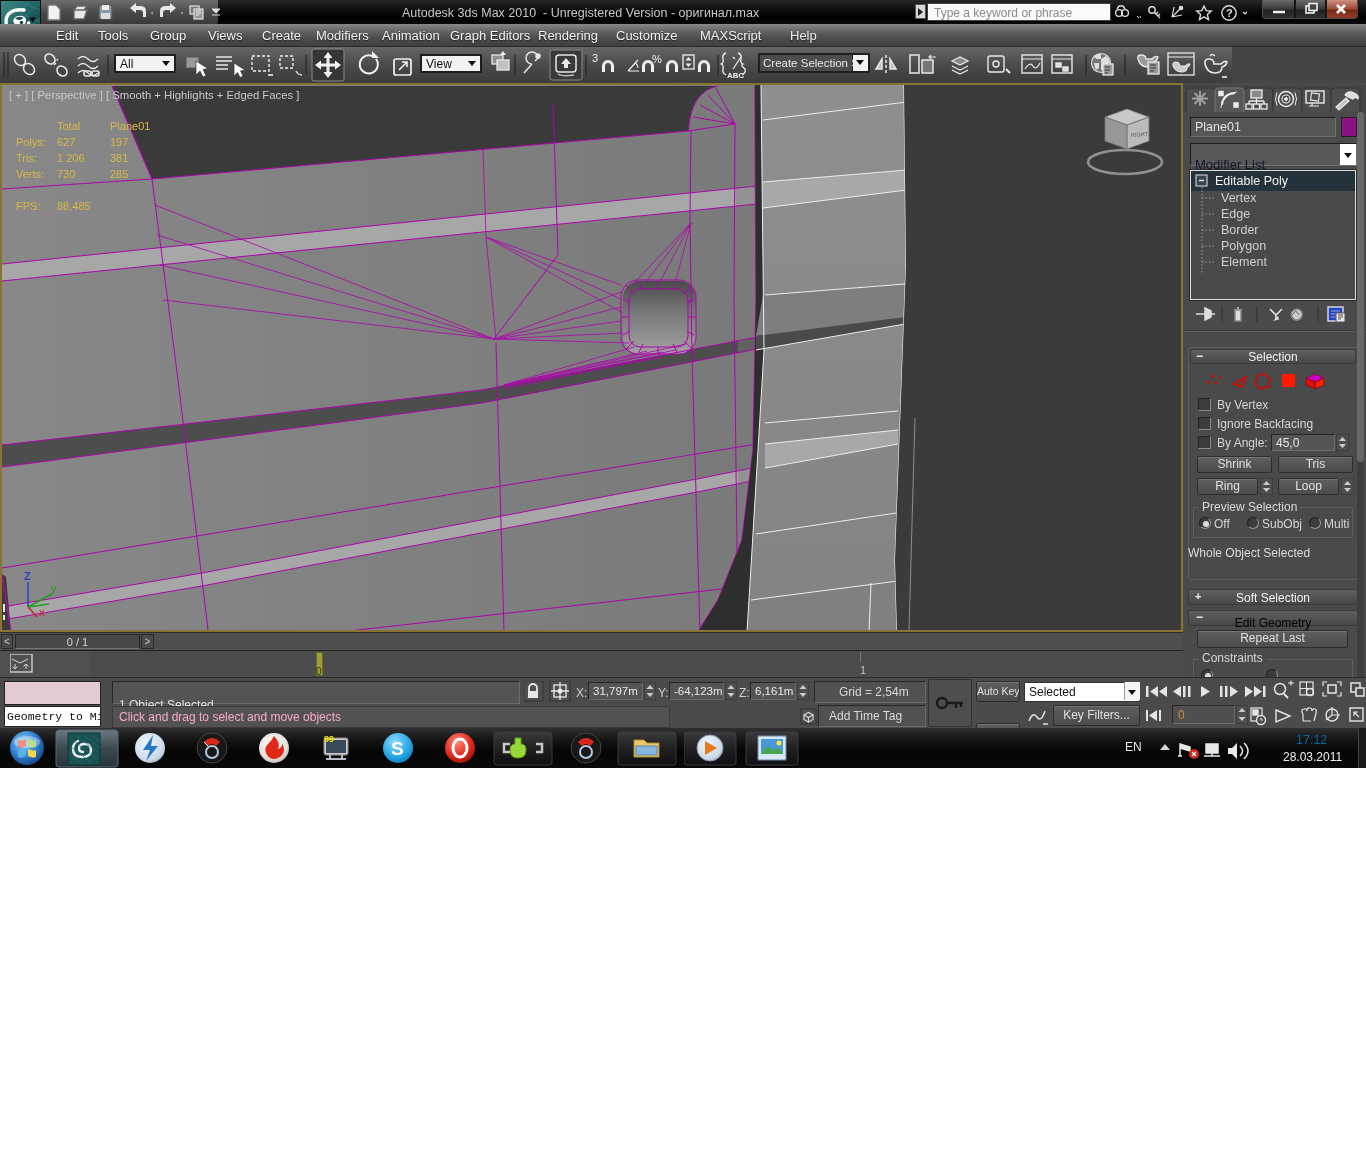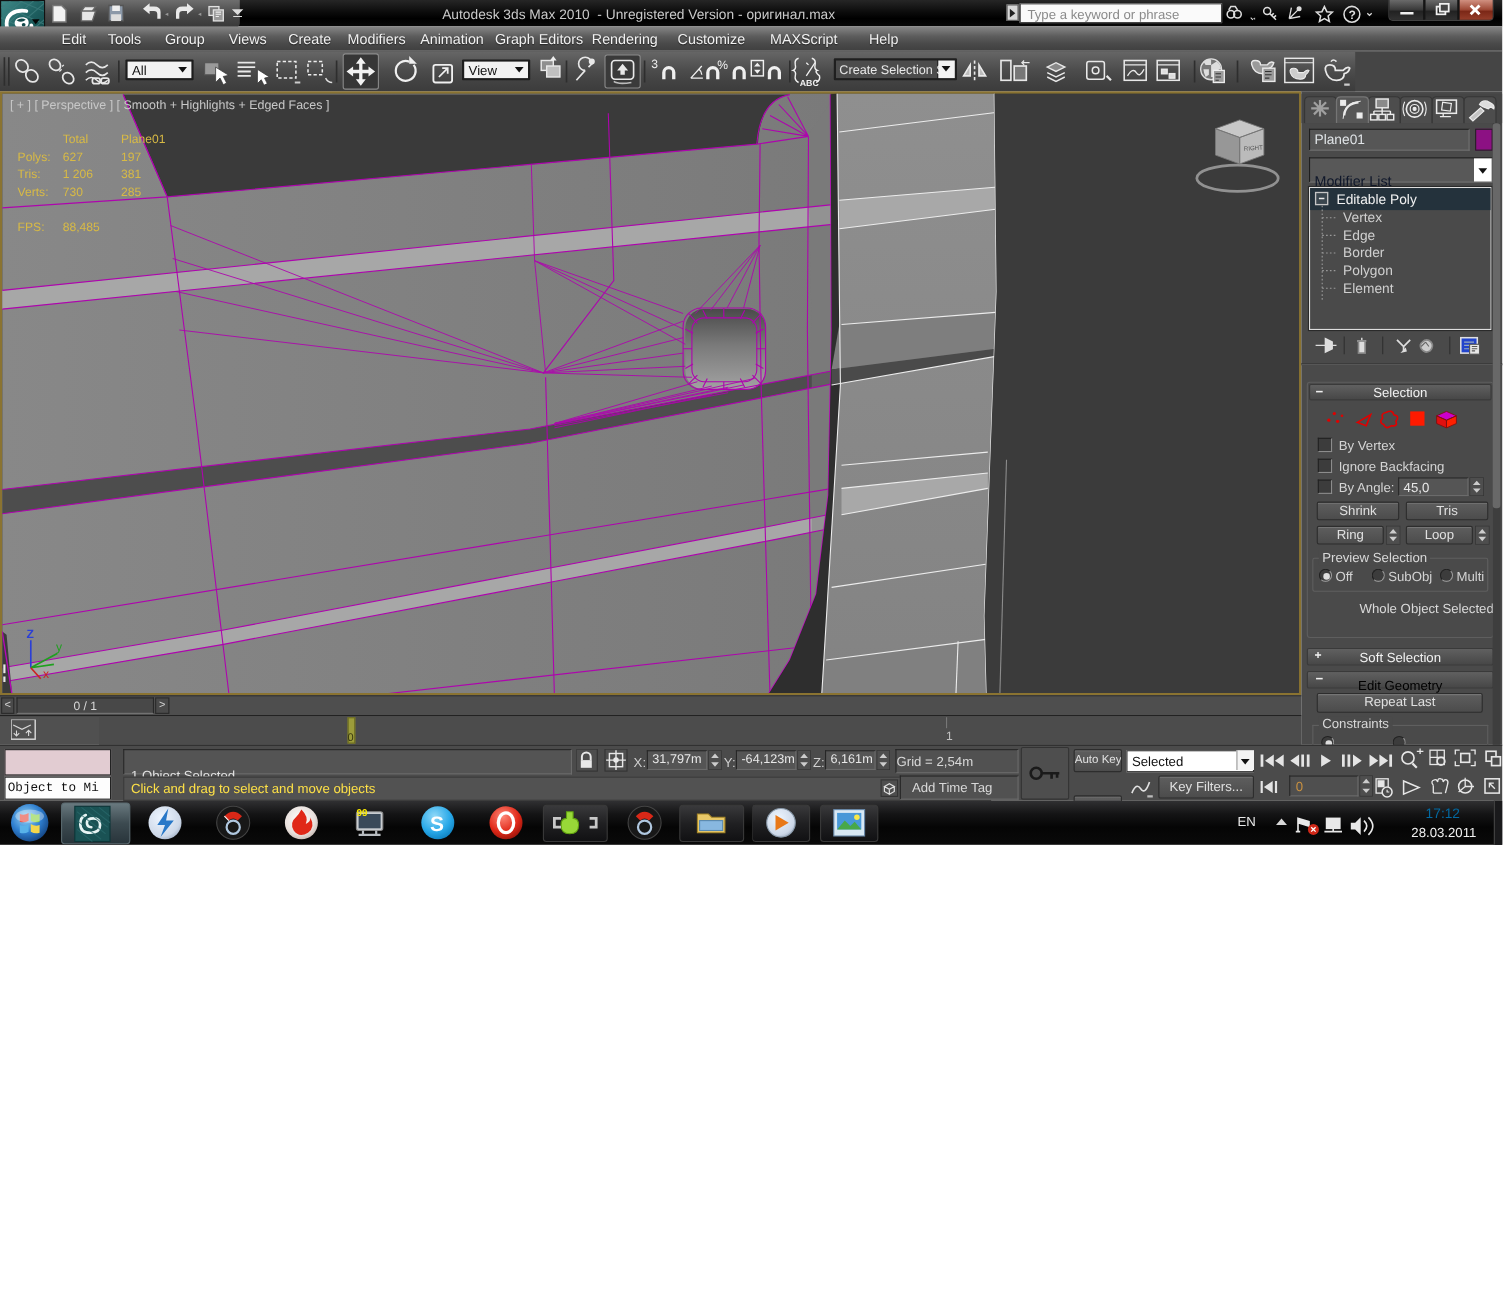--- a/index.html
+++ b/index.html
@@ -536,21 +536,21 @@
 <div class="abs" style="left:1193px;top:507px;width:160px;height:31px;border:1px solid #5f5f5f;border-radius:2px"></div>
 <div class="abs" style="left:1199px;top:500px;font-size:12px;color:#d8d8d8;background:#4a4a4a;padding:0 3px">Preview Selection</div>
 <div class="abs rad" style="left:1199px;top:517px">
       <span class="dot"></span>
     </div>
 <div class="abs" style="left:1214px;top:517px;font-size:12px;color:#d4d4d4">Off</div>
 <div class="abs rad" style="left:1247px;top:517px"></div>
 <div class="abs" style="left:1262px;top:517px;font-size:12px;color:#d4d4d4">SubObj</div>
 <div class="abs rad" style="left:1309px;top:517px"></div>
 <div class="abs" style="left:1324px;top:517px;font-size:12px;color:#d4d4d4">Multi</div>
-<div class="abs" style="left:1188px;top:546px;width:170px;text-align:right;font-size:12px;color:#dadada">Whole Object Selected</div>
+<div class="abs" style="left:1188px;top:546px;width:170px;text-align:left;font-size:12px;color:#dadada">Whole Object Selected</div>
 
 <div class="abs" style="left:1188px;top:589px;width:170px;height:16px;background:linear-gradient(#606060,#474747);border-radius:2px;border:1px solid #3a3a3a"></div>
 <div class="abs" style="left:1195px;top:590px;font-size:11px;color:#f0f0f0;font-weight:bold">+</div>
 <div class="abs" style="left:1188px;top:591px;width:170px;text-align:center;font-size:12px;color:#f2f2f2">Soft Selection</div>
 <div class="abs" style="left:1188px;top:610px;width:170px;height:16px;background:linear-gradient(#606060,#474747);border-radius:2px;border:1px solid #3a3a3a"></div>
 <div class="abs" style="left:1196px;top:610px;font-size:12px;color:#f0f0f0;font-weight:bold">−</div>
 <div class="abs" style="left:1188px;top:616px;width:170px;text-align:center;font-size:12px;color:#000000">Edit Geometry</div>
 <div class="abs btn" style="left:1197px;top:630px;width:151px;height:18px">Repeat Last</div>
 <div class="abs" style="left:1193px;top:659px;width:160px;height:18px;border:1px solid #5f5f5f;border-bottom:none"></div>
 <div class="abs" style="left:1199px;top:651px;font-size:12px;color:#d8d8d8;background:#4a4a4a;padding:0 3px">Constraints</div>
@@ -574,21 +574,21 @@
       <path d="M5 10 v5 m-2.5 -2.5 l2.5 2.5 2.5 -2.5 M16 15 v-5 m-2.5 2.5 l2.5 -2.5 2.5 2.5" stroke="#d8d8d8" fill="none"></path>
     </svg>
 <div class="abs" style="left:90px;top:651px;width:1093px;height:26px;background:#4c4c4c"></div>
 <div class="abs" style="left:316px;top:652px;width:7px;height:24px;background:#9c9c3a;border:1px solid #6a6a20"></div>
 <div class="abs" style="left:316px;top:666px;font-size:10px;color:#3a3a10">0</div>
 <div class="abs" style="left:860px;top:664px;font-size:11px;color:#c2c2c2">1</div>
 <div class="abs" style="left:860px;top:652px;width:1px;height:10px;background:#777"></div>
 
 <div class="abs" style="left:0;top:677px;width:1366px;height:51px;background:#4b4b4b;border-top:1px solid #2c2c2c"></div>
 <div class="abs" style="left:4px;top:681px;width:97px;height:24px;background:#e2ccd2;border:1px solid #222"></div>
-<div class="abs" style="left:4px;top:706px;width:97px;height:21px;background:#fdfdfd;border:1px solid #222;font-family:'Liberation Mono',monospace;font-size:11.5px;color:#111;padding:3px 0 0 2px;overflow:hidden;white-space:nowrap">Object to Mi</div>
+<div class="abs" style="left:4px;top:706px;width:97px;height:21px;background:#fdfdfd;border:1px solid #222;font-family:'Liberation Mono',monospace;font-size:11.5px;color:#111;padding:3px 0 0 2px;overflow:hidden;white-space:nowrap">Geometry to Mi</div>
 <div class="abs fld" style="left:112px;top:681px;width:408px;height:23px;background:#545454;font-size:12px;color:#e2e2e2;padding:16px 0 0 6px">1 Object Selected</div>
 <svg class="abs" style="left:524px;top:681px" width="50" height="23">
 <rect x="0" y="0" width="19" height="20" fill="#4e4e4e" stroke="#333"></rect>
 <path d="M5 10 v-3 a4 4 0 0 1 8 0 v3" fill="none" stroke="#e8e8e8" stroke-width="1.8"></path>
       <rect x="4" y="10" width="10" height="7" fill="#e8e8e8"></rect>
 <rect x="26" y="0" width="20" height="20" fill="#4e4e4e" stroke="#333"></rect>
 <g stroke="#e8e8e8" fill="none" stroke-width="1.3">
         <rect x="30" y="4" width="12" height="12"></rect>
         <path d="M36 1 v18 M27 10 h18"></path>
         <circle cx="36" cy="10" r="2.5" fill="#e8e8e8" stroke="none"></circle>
@@ -605,22 +605,22 @@
 <svg class="abs" style="left:725px;top:682px" width="12" height="18">
       <rect width="12" height="18" fill="#4e4e4e" stroke="#2e2e2e"></rect>
       <path d="M6 3 l3.5 4 h-7 z M6 15 l3.5 -4 h-7 z" fill="#ccc"></path>
     </svg>
 <div class="abs" style="left:739px;top:686px;font-size:12px;color:#cfcfcf">Z:</div>
 <div class="abs fld" style="left:750px;top:682px;width:46px;height:18px;background:#555;font-size:11.5px;color:#e8e8e8;padding:2px 0 0 4px">6,161m</div>
 <svg class="abs" style="left:797px;top:682px" width="12" height="18">
       <rect width="12" height="18" fill="#4e4e4e" stroke="#2e2e2e"></rect>
       <path d="M6 3 l3.5 4 h-7 z M6 15 l3.5 -4 h-7 z" fill="#ccc"></path>
     </svg>
-<div class="abs fld" style="left:814px;top:681px;width:112px;height:22px;background:#515151;font-size:12px;color:#d8d8d8;padding:3px 0 0 0">Grid = 2,54m</div>
-<div class="abs" style="left:112px;top:706px;width:789px;height:22px;background:#525252;border:1px solid #3a3a3a;font-size:12px;color:#fde047;padding:3px 0 0 6px">Click and drag to select and move objects</div>
+<div class="abs fld" style="left:814px;top:681px;width:112px;height:22px;background:#515151;font-size:12px;color:#d8d8d8;padding:3px 0 0 24px">Grid = 2,54m</div>
+<div class="abs" style="left:112px;top:706px;width:558px;height:22px;background:#525252;border:1px solid #3a3a3a;font-size:12px;color:#f9a8d4;padding:3px 0 0 6px">Click and drag to select and move objects</div>
 <svg class="abs" style="left:799px;top:707px" width="20" height="20">
       <rect x="2" y="2" width="15" height="15" fill="#4e4e4e" stroke="#333"></rect>
       <g fill="none" stroke="#ddd" stroke-width="1.1">
         <path d="M5 8 l4.5 -2.5 4.5 2.5 -4.5 2.5 z M5 8 v4.5 l4.5 2.5 v-4.5 M14 8 v4.5 l-4.5 2.5"></path>
       </g>
     </svg>
 <div class="abs fld" style="left:818px;top:705px;width:108px;height:22px;background:#515151;font-size:12px;color:#d8d8d8;padding:3px 0 0 10px">Add Time Tag</div>
 
 <div class="abs" style="left:928px;top:679px;width:44px;height:48px;background:#4e4e4e;border:1px solid #333;border-radius:2px"></div>
 <svg class="abs" style="left:934px;top:691px" width="34" height="24">

